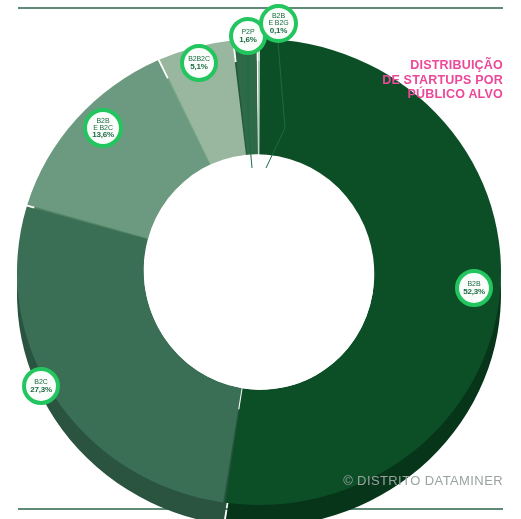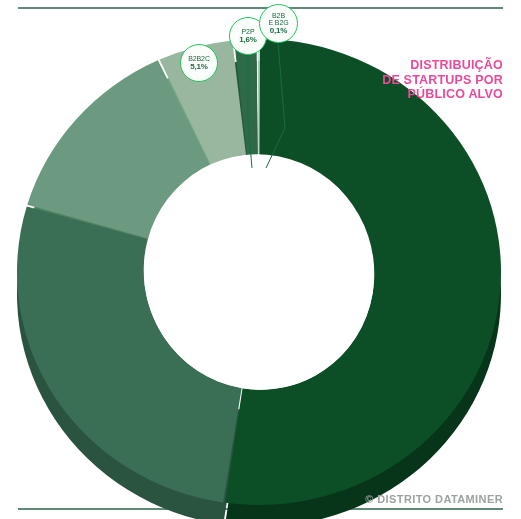--- a/index.html
+++ b/index.html
@@ -41,32 +41,31 @@
     color: #ec4899;
     font-size: 12.5px;
     font-weight: bold;
     line-height: 14.5px;
     letter-spacing: 0.2px;
     white-space: pre-line;
   }
   .credit {
     position: absolute;
     right: 18px;
-    bottom: 14px;
+    bottom: 31px;
     color: #9aa3a0;
-    font-size: 11px;
+    font-size: 13px;
     letter-spacing: 0.4px;
-    font-weight: bold;
   }
 
   .callout {
     position: absolute;
     border-radius: 50%;
     background: #fbfdfb;
-    border: 1px solid #22c55e;
+    border: 4px solid #22c55e;
     box-sizing: border-box;
     display: flex;
     flex-direction: column;
     align-items: center;
     justify-content: center;
     color: #1b6b44;
     line-height: 1.02;
     text-align: center;
   }
   .callout .nm {
@@ -113,22 +112,35 @@
       <path d="M 248 55 L 248 122 L 252 168" stroke="#1b6b44" stroke-width="1" fill="none"></path>
       <path d="M 278 42 L 285 128 L 266 168" stroke="#1b6b44" stroke-width="1" fill="none"></path>
     </g>
   </svg>
 
   <div class="chart-title">DISTRIBUIÇÃO
 DE STARTUPS POR
 PÚBLICO ALVO</div>
   <div class="credit">© DISTRITO DATAMINER</div>
 
+  <div class="callout" style="left:455px; top:269px; width:38px; height:38px;">
+    <span class="nm">B2B</span>
+    <span class="pc">52,3%</span>
+  </div>
 
+  <div class="callout" style="left:22px; top:367px; width:38px; height:38px;">
+    <span class="nm">B2C</span>
+    <span class="pc">27,3%</span>
+  </div>
 
+  <div class="callout" style="left:83px; top:108px; width:40px; height:40px;">
+    <span class="nm">B2B
+E B2C</span>
+    <span class="pc">13,6%</span>
+  </div>
 
   <div class="callout" style="left:180px; top:44px; width:38px; height:38px;">
     <span class="nm">B2B2C</span>
     <span class="pc">5,1%</span>
   </div>
 
   <div class="callout" style="left:229px; top:17px; width:38px; height:38px;">
     <span class="nm">P2P</span>
     <span class="pc">1,6%</span>
   </div>

